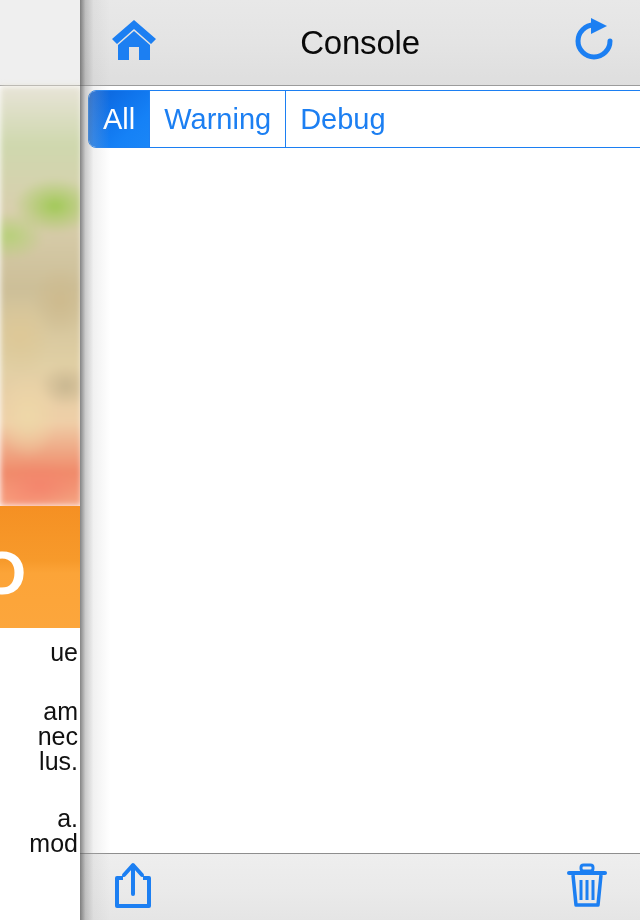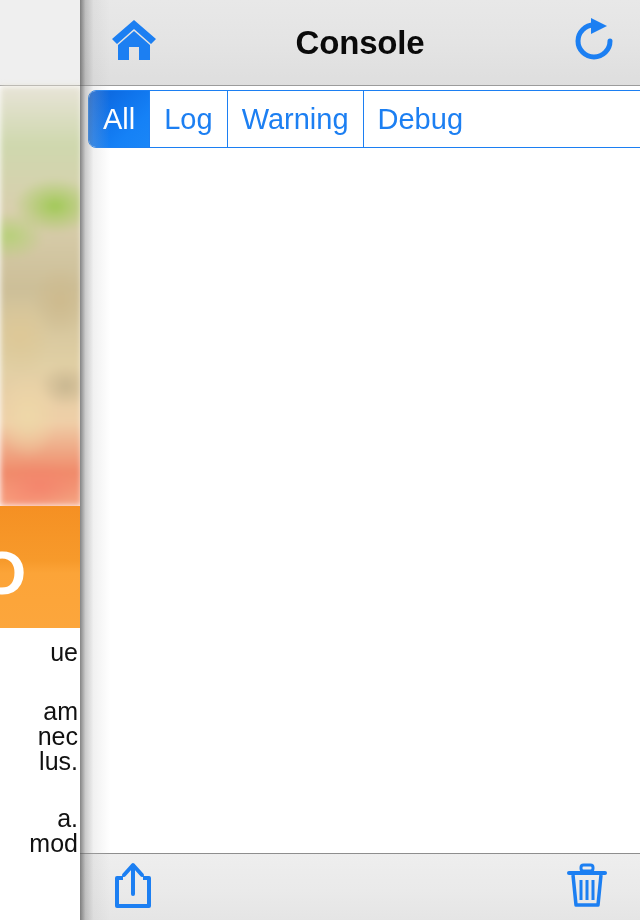--- a/index.html
+++ b/index.html
@@ -54,21 +54,21 @@
   #navbar {
     position:absolute; left:0; top:0; width:560px; height:86px;
     background:linear-gradient(180deg,#e8e8e8 0%,#e4e4e4 50%,#dedede 100%);
     border-bottom:1px solid #9b9b9b;
     display:flex; align-items:center;
   }
   #home-button { position:absolute; left:26px; top:14px; width:56px; height:56px; display:flex; align-items:center; justify-content:center; }
   #nav-title {
     position:absolute; left:0; right:0; top:0; height:85px;
     display:flex; align-items:center; justify-content:center;
-    font-size:33px; font-weight:bold; color:#0a0a0a; letter-spacing:-.2px;
+    font-size:33px; font-weight:normal; color:#0a0a0a; letter-spacing:-.2px;
   }
   #refresh-button { position:absolute; right:18px; top:14px; width:56px; height:56px; display:flex; align-items:center; justify-content:center; }
 
   
   #segmented {
     position:absolute; left:8px; top:90px; width:580px; height:58px;
     display:flex; align-items:stretch;
     border:1px solid #1c7ff2; border-radius:8px; overflow:hidden; background:#fff;
   }
   .seg {
@@ -136,21 +136,20 @@
         <svg width="46" height="48" viewBox="0 0 46 48">
           <path d="M23 9 A16 16 0 1 0 39 25" fill="none" stroke="#1c7ff2" stroke-width="5" stroke-linecap="round"></path>
           <path d="M20 2 L36 10 L20 18 Z" fill="#1c7ff2"></path>
         </svg>
       </span>
     </div>
   </div>
 
   <div id="segmented">
     <div class="seg selected">All</div>
-    <div class="seg">Log</div>
     <div class="seg">Warning</div>
     <div class="seg">Debug</div>
   </div>
 
   <div id="console-body"></div>
 
   <div id="toolbar">
     <div class="tb-btn">
       <span>
         <svg width="40" height="48" viewBox="0 0 40 48">

